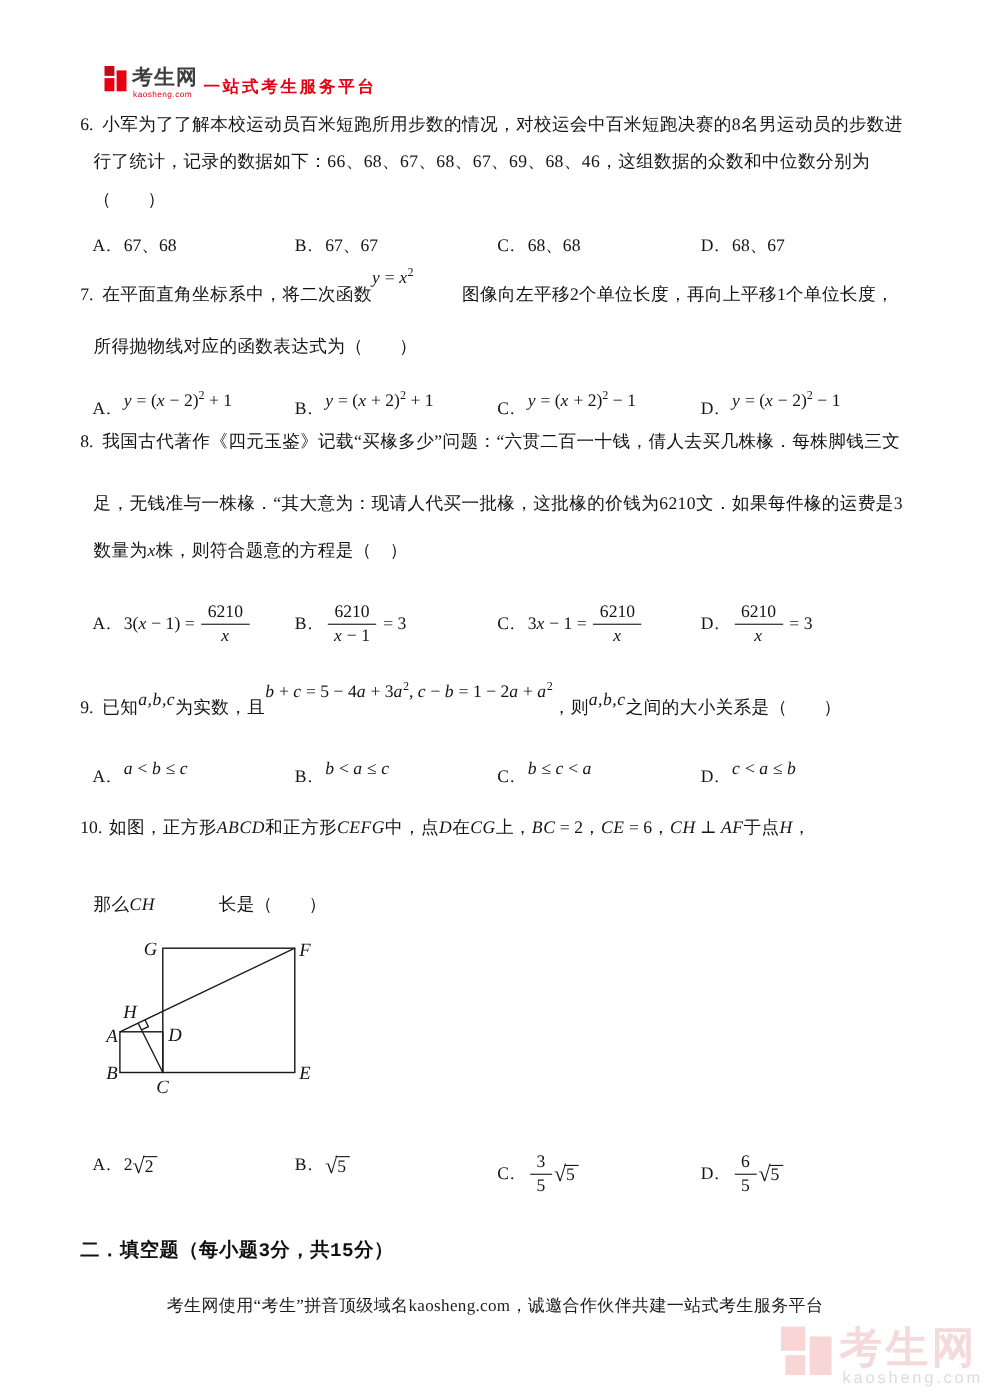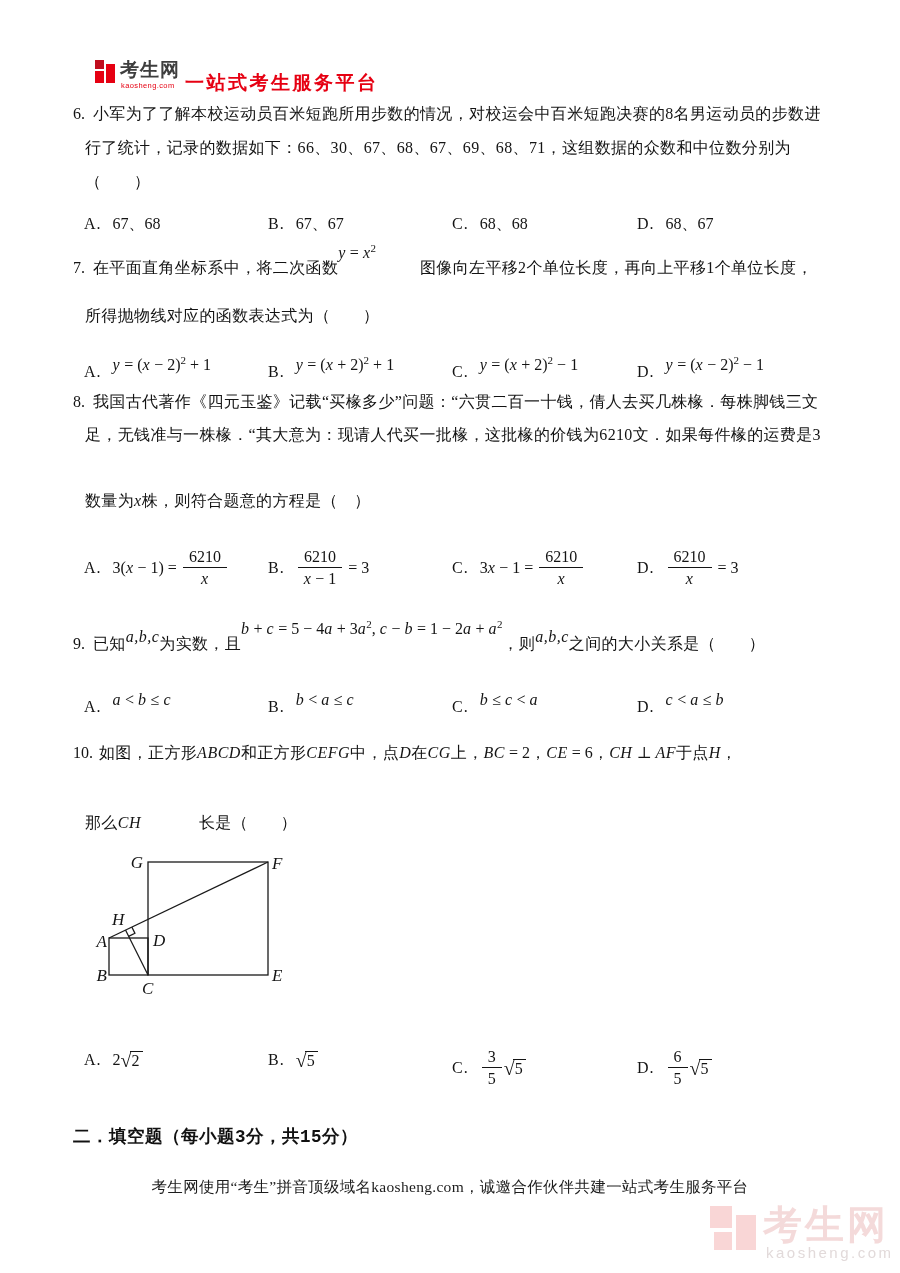--- a/index.html
+++ b/index.html
@@ -36,21 +36,21 @@
   .logo{position:absolute;left:95px;top:56px;width:330px;height:44px;}
   .lg-b{position:absolute;display:block;}
   .b1{left:0;top:4px;width:9px;height:9px;background:#c00d1e;}
   .b2{left:0;top:15px;width:9px;height:12px;background:#e60012;}
   .b3{left:11px;top:8px;width:9px;height:19px;background:#e60012;}
   .lg-name{position:absolute;left:25px;top:1px;font-family:"Liberation Sans","DejaVu Sans",sans-serif;
            font-size:19px;font-weight:bold;color:#3e3e3e;letter-spacing:1px;}
   .lg-dom{position:absolute;left:26px;top:25px;font-family:"Liberation Sans","DejaVu Sans",sans-serif;
           font-size:7.5px;color:#e60012;letter-spacing:.4px;}
   .lg-tag{position:absolute;left:90px;top:14px;font-family:"Liberation Sans","DejaVu Sans",sans-serif;
-          font-size:19px;font-weight:bold;color:#e60012;letter-spacing:2.5px;}
+          font-size:15px;font-weight:bold;color:#e60012;letter-spacing:2.5px;}
 
   
   .fig{position:absolute;left:95px;top:846px;}
   .fig text{font-family:"Liberation Serif","DejaVu Serif",serif;font-style:italic;font-size:17px;fill:#141414;}
 
   
   .sec{position:absolute;left:73px;top:1124px;font-family:Liberation Mono, monospace;
        font-size:17.5px;font-weight:bold;letter-spacing:.5px;color:#111;}
   .foot{position:absolute;left:0;top:1177px;width:900px;text-align:center;font-size:15.5px;
         letter-spacing:.3px;color:#1c1c1c;}
@@ -74,40 +74,40 @@
   <div class="logo">
     <span class="lg-b b1"></span>
     <span class="lg-b b2"></span>
     <span class="lg-b b3"></span>
     <div class="lg-name">考生网</div>
     <div class="lg-dom">kaosheng.com</div>
     <div class="lg-tag">一站式考生服务平台</div>
   </div>
 
   <div class="line" style="left:73px;top:103px"><span class="r">6.</span><span class="sp" style="width: 8px;"></span><span class="cn">小军为了了解本校运动员百米短跑所用步数的情况，对校运会中百米短跑决赛的8名男运动员的步数进</span></div>
-  <div class="line" style="left:85px;top:137px"><span class="cn">行了统计，记录的数据如下：66、30、67、68、67、69、68、71，这组数据的众数和中位数分别为</span></div>
+  <div class="line" style="left:85px;top:137px"><span class="cn">行了统计，记录的数据如下：66、68、67、68、67、69、68、46，这组数据的众数和中位数分别为</span></div>
   <div class="line" style="left:85px;top:171px"><span class="cn">（　　）</span></div>
   <div class="optrow" style="top:201px">
     <div class="opt c1"><span class="lbl">A.</span><span class="of"><span class="r">67、68</span></span></div>
     <div class="opt c2"><span class="lbl">B.</span><span class="of"><span class="r">67、67</span></span></div>
     <div class="opt c3"><span class="lbl">C.</span><span class="of"><span class="r">68、68</span></span></div>
     <div class="opt c4"><span class="lbl">D.</span><span class="of"><span class="r">68、67</span></span></div>
   </div>
 
   <div class="line" style="left:73px;top:252px"><span class="r">7.</span><span class="sp" style="width: 8px;"></span><span class="cn">在平面直角坐标系中，将二次函数</span><span class="lift-lg"><span class="m">y</span><span class="r"> = </span><span class="m">x</span><sup>2</sup></span><span class="sp" style="width: 44px;"></span><span class="cn">图像向左平移2个单位长度，再向上平移1个单位长度，</span></div>
   <div class="line" style="left:85px;top:305px"><span class="cn">所得抛物线对应的函数表达式为（　　）</span></div>
   <div class="optrow lifted" style="top:344px">
     <div class="opt c1"><span class="lbl">A.</span><span class="of"><span class="m">y</span><span class="r"> = (</span><span class="m">x</span><span class="r"> − 2)</span><sup>2</sup><span class="r"> + 1</span></span></div>
     <div class="opt c2"><span class="lbl">B.</span><span class="of"><span class="m">y</span><span class="r"> = (</span><span class="m">x</span><span class="r"> + 2)</span><sup>2</sup><span class="r"> + 1</span></span></div>
     <div class="opt c3"><span class="lbl">C.</span><span class="of"><span class="m">y</span><span class="r"> = (</span><span class="m">x</span><span class="r"> + 2)</span><sup>2</sup><span class="r"> − 1</span></span></div>
     <div class="opt c4"><span class="lbl">D.</span><span class="of"><span class="m">y</span><span class="r"> = (</span><span class="m">x</span><span class="r"> − 2)</span><sup>2</sup><span class="r"> − 1</span></span></div>
   </div>
 
   <div class="line" style="left:73px;top:391px"><span class="r">8.</span><span class="sp" style="width: 8px;"></span><span class="cn">我国古代著作《四元玉鉴》记载“买椽多少”问题：“六贯二百一十钱，倩人去买几株椽．每株脚钱三文</span></div>
-  <div class="line" style="left:85px;top:424px"><span class="cn">足，无钱准与一株椽．“其大意为：现请人代买一批椽，这批椽的价钱为6210文．如果每件椽的运费是3</span></div>
+  <div class="line" style="left:85px;top:448px"><span class="cn">足，无钱准与一株椽．“其大意为：现请人代买一批椽，这批椽的价钱为6210文．如果每件椽的运费是3</span></div>
   <div class="line" style="left:85px;top:490px"><span class="cn">数量为</span><span class="m">x</span><span class="cn">株，则符合题意的方程是（　）</span></div>
   <div class="optrow" style="top:535px">
     <div class="opt c1"><span class="lbl">A.</span><span class="of"><span class="r">3(</span><span class="m">x</span><span class="r"> − 1) = </span><span class="frac"><span class="fnum"><span class="r">6210</span></span><span class="fden"><span class="m">x</span></span></span></span></div>
     <div class="opt c2"><span class="lbl">B.</span><span class="of"><span class="frac"><span class="fnum"><span class="r">6210</span></span><span class="fden"><span class="m">x</span><span class="r"> − 1</span></span></span><span class="r"> = 3</span></span></div>
     <div class="opt c3"><span class="lbl">C.</span><span class="of"><span class="r">3</span><span class="m">x</span><span class="r"> − 1 = </span><span class="frac"><span class="fnum"><span class="r">6210</span></span><span class="fden"><span class="m">x</span></span></span></span></div>
     <div class="opt c4"><span class="lbl">D.</span><span class="of"><span class="frac"><span class="fnum"><span class="r">6210</span></span><span class="fden"><span class="m">x</span></span></span><span class="r"> = 3</span></span></div>
   </div>
 
   <div class="line" style="left:73px;top:628px"><span class="r">9.</span><span class="sp" style="width: 8px;"></span><span class="cn">已知</span><span class="lift-sm"><span class="m">a,b,c</span></span><span class="cn">为实数，且</span><span class="lift-lg"><span class="m">b</span><span class="r"> + </span><span class="m">c</span><span class="r"> = 5 − 4</span><span class="m">a</span><span class="r"> + 3</span><span class="m">a</span><sup>2</sup><span class="r">, </span><span class="m">c</span><span class="r"> − </span><span class="m">b</span><span class="r"> = 1 − 2</span><span class="m">a</span><span class="r"> + </span><span class="m">a</span><sup>2</sup></span><span class="cn">，则</span><span class="lift-sm"><span class="m">a,b,c</span></span><span class="cn">之间的大小关系是（　　）</span></div>
   <div class="optrow lifted" style="top:684px">

